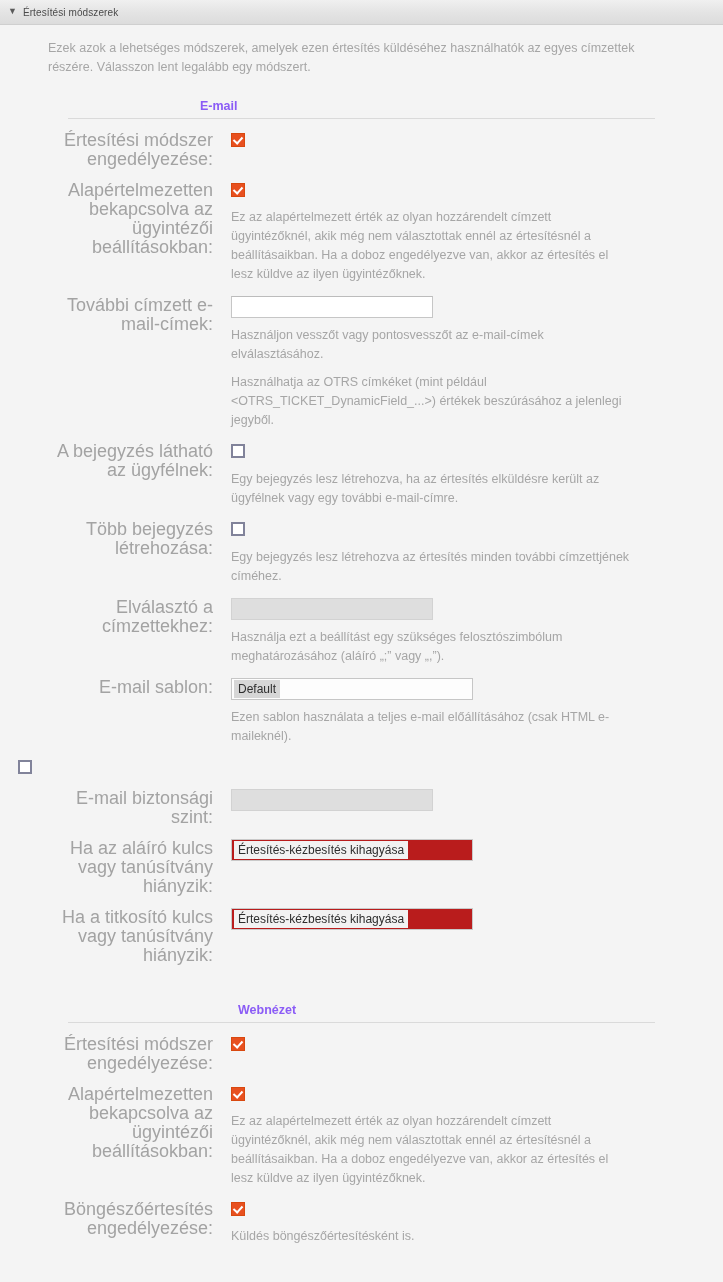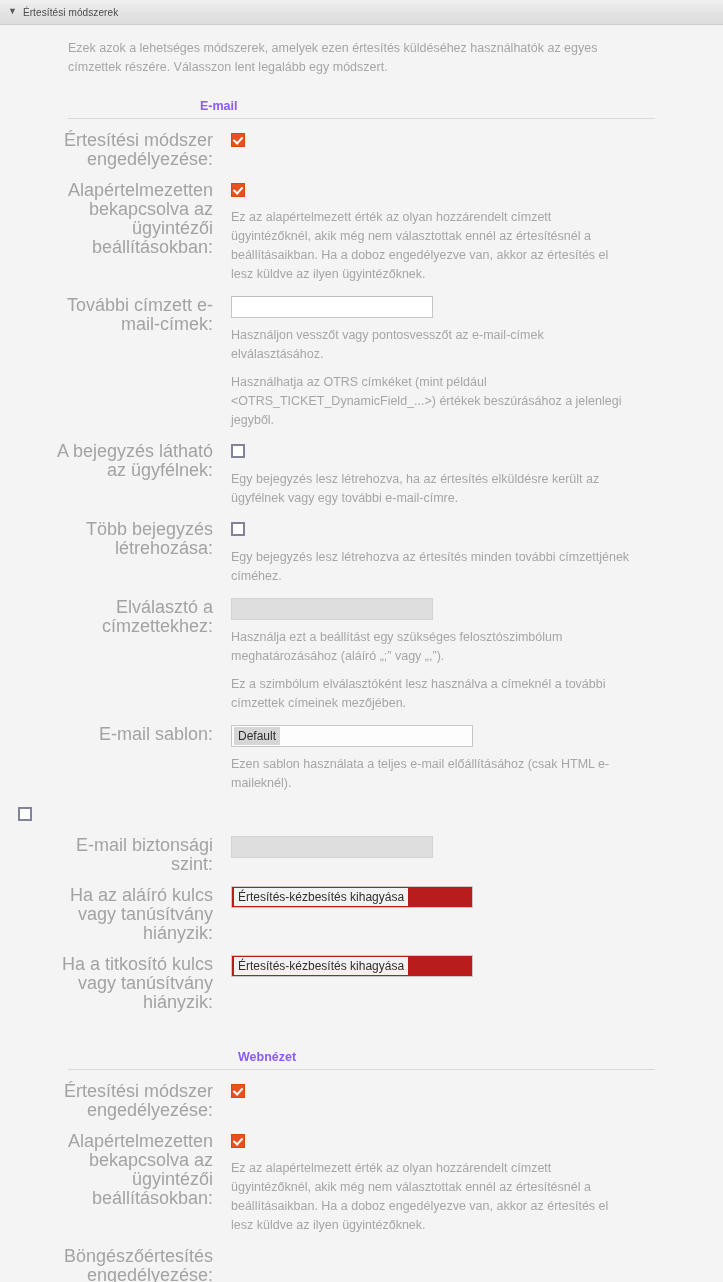--- a/index.html
+++ b/index.html
@@ -40,21 +40,21 @@
     font-weight: normal;
     letter-spacing: .1px;
   }
 
   
   .content {
     padding-top: 14px;
   }
   .intro {
     margin: 0 0 0 0;
-    padding: 0 70px 0 68px;
+    padding: 0 70px 0 48px;
     color: #a6a6a6;
     font-size: 12.5px;
     line-height: 19px;
     max-width: 590px;
   }
 
   
   .section-head {
     margin-top: 22px;
     display: flex;
@@ -231,21 +231,20 @@
       <span class="cb off"></span>
       <div class="helper" style="margin-top:9px;">Egy bejegyzés lesz létrehozva az értesítés minden további címzettjének címéhez.</div>
     </div>
   </div>
 
   <div class="frow">
     <div class="lbl">Elválasztó a címzettekhez:</div>
     <div class="fld">
       <input class="tin disabled" type="text" disabled="" value="" style="">
       <div class="helper" style="margin-top:8px;">Használja ezt a beállítást egy szükséges felosztószimbólum meghatározásához (aláíró „;” vagy „,”).</div>
-      <div class="helper">Ez a szimbólum elválasztóként lesz használva a címeknél a további címzettek címeinek mezőjében.</div>
     </div>
   </div>
 
   <div class="frow">
     <div class="lbl">E-mail sablon:</div>
     <div class="fld">
       <div class="selbox">
         <span class="chip">Default</span>
       </div>
       <div class="helper" style="margin-top:8px;">Ezen sablon használata a teljes e-mail előállításához (csak HTML e-maileknél).</div>
@@ -299,15 +298,19 @@
   <div class="frow">
     <div class="lbl">Alapértelmezetten bekapcsolva az ügyintézői beállításokban:</div>
     <div class="fld">
       <span class="cb on"></span>
       <div class="helper" style="margin-top:8px;">Ez az alapértelmezett érték az olyan hozzárendelt címzett ügyintézőknél, akik még nem választottak ennél az értesítésnél a beállításaikban. Ha a doboz engedélyezve van, akkor az értesítés el lesz küldve az ilyen ügyintézőknek.</div>
     </div>
   </div>
 
   <div class="frow">
     <div class="lbl">Böngészőértesítés engedélyezése:</div>
+    <div class="fld">
+      <span class="cb on"></span>
+      <div class="helper" style="margin-top:8px;">Küldés böngészőértesítésként is.</div>
+    </div>
   </div>
 
 </div>
 
 </body></html>

